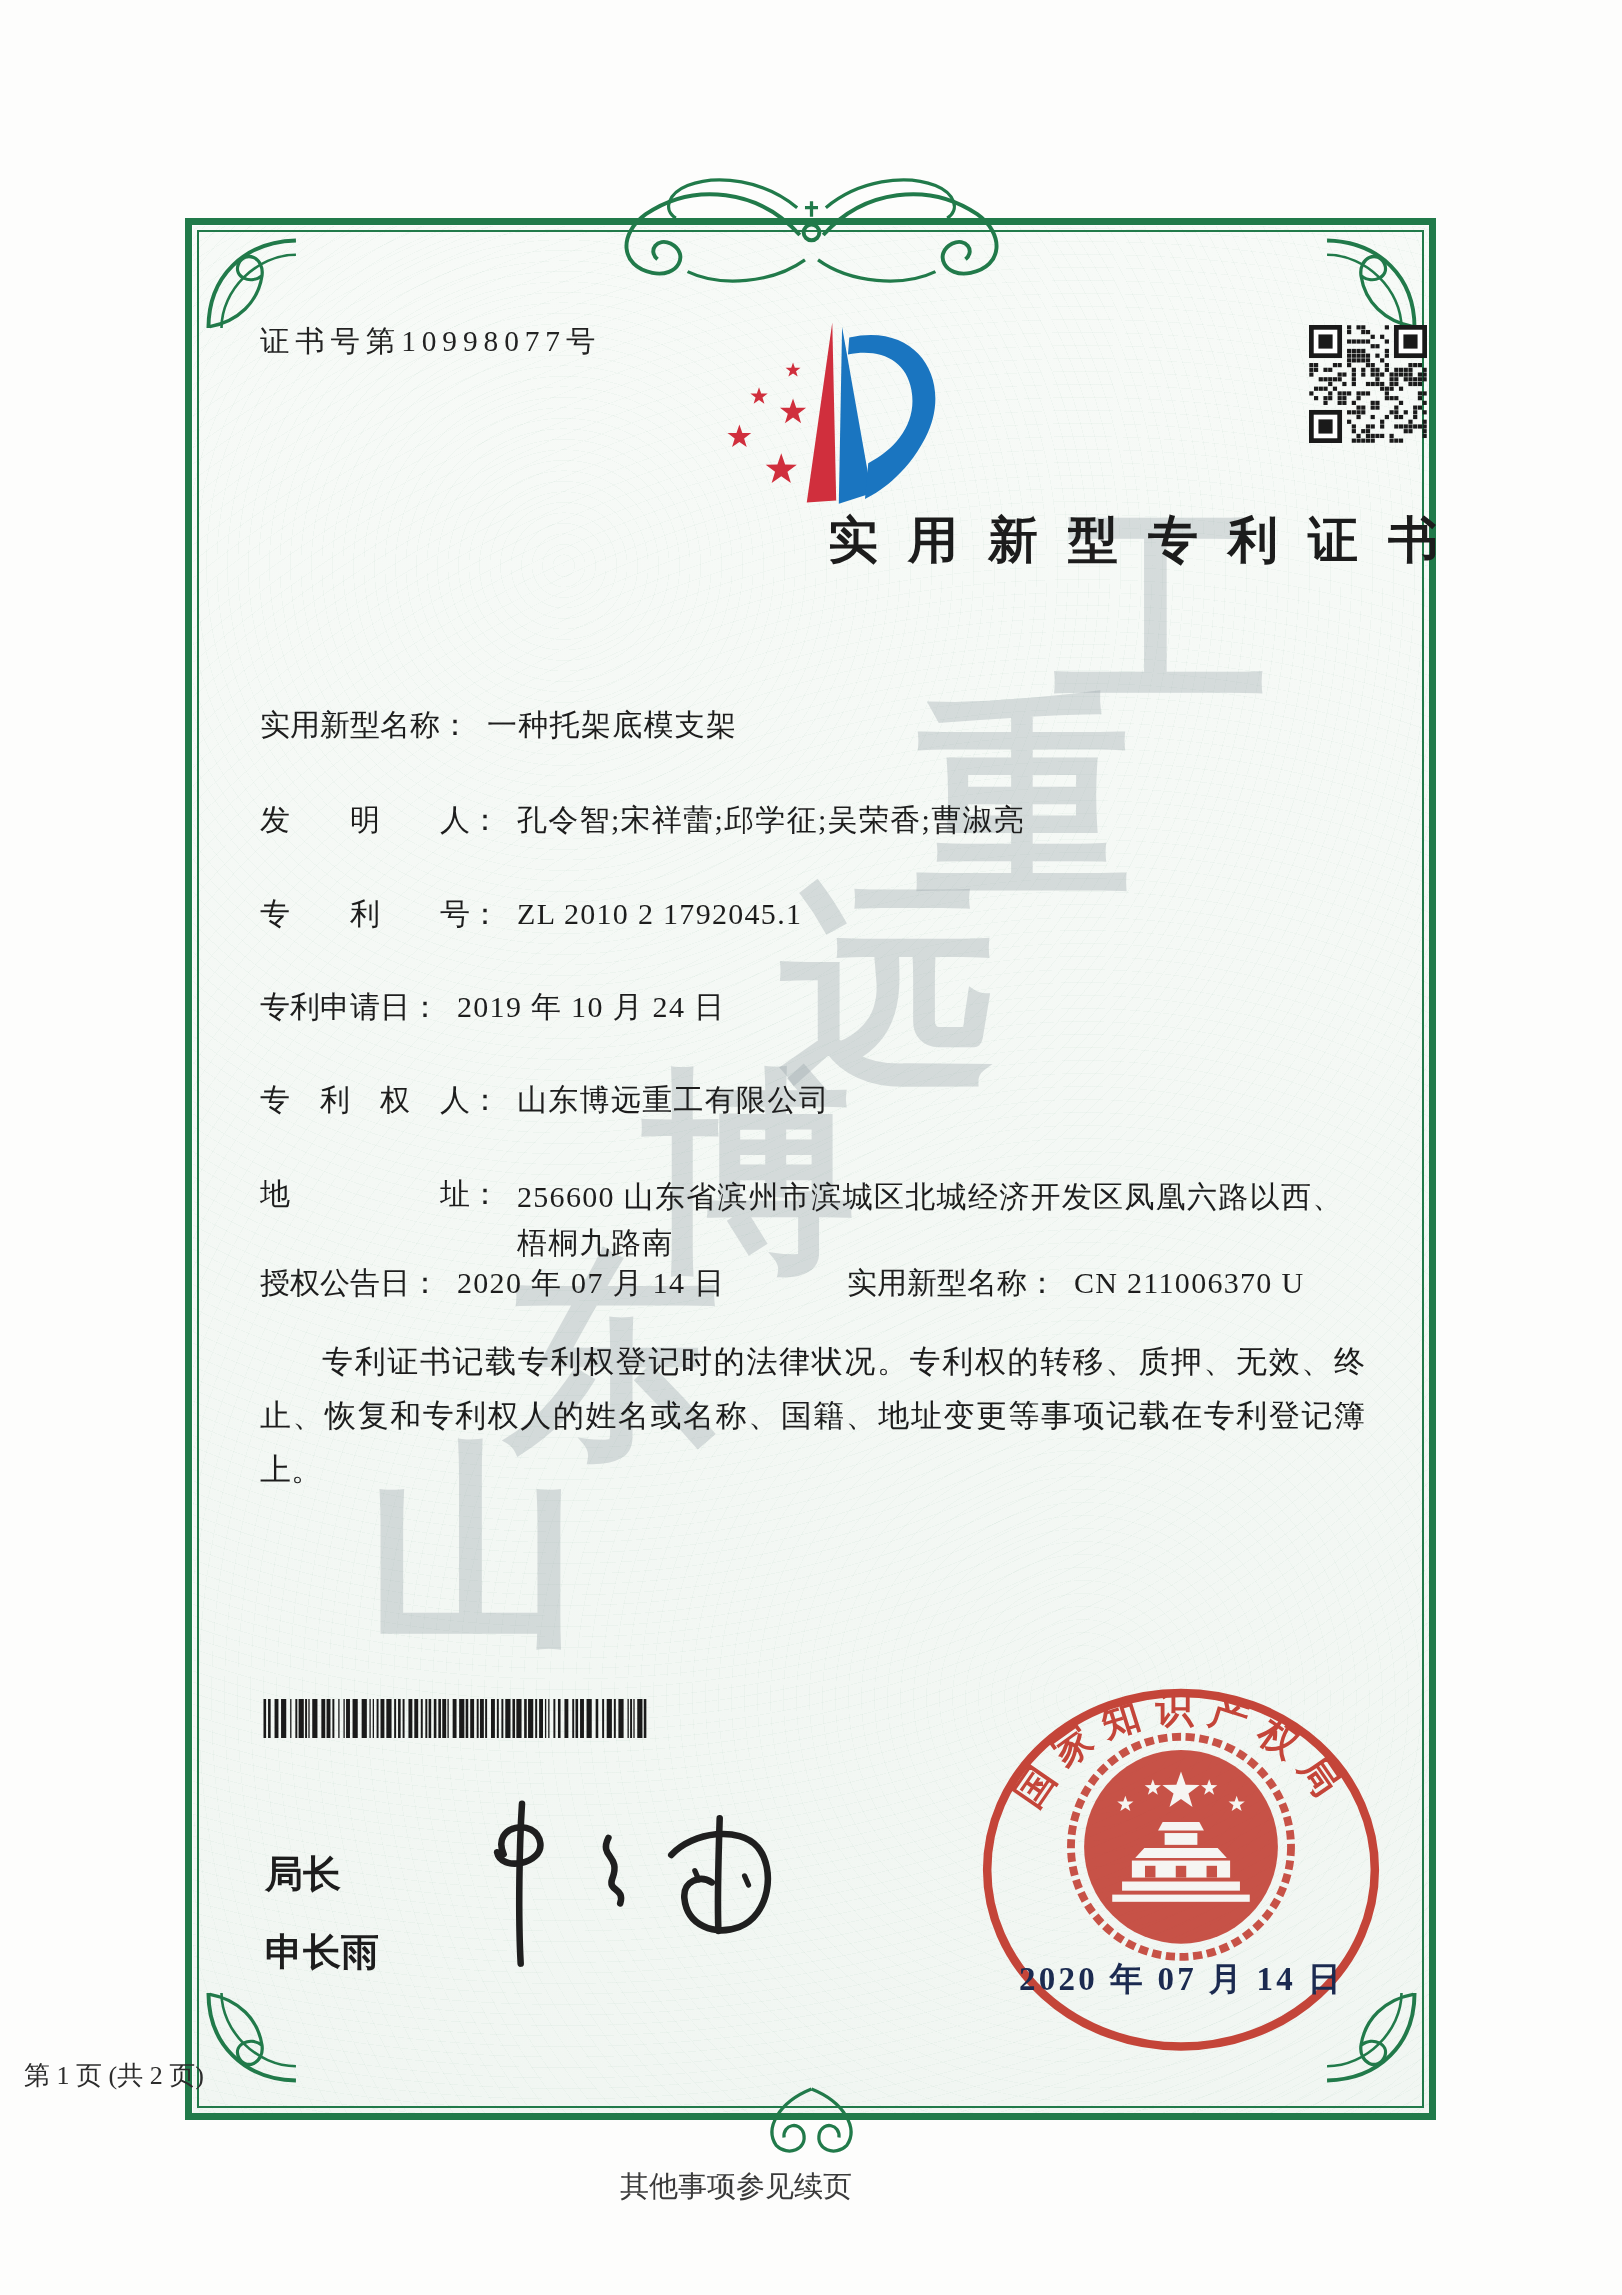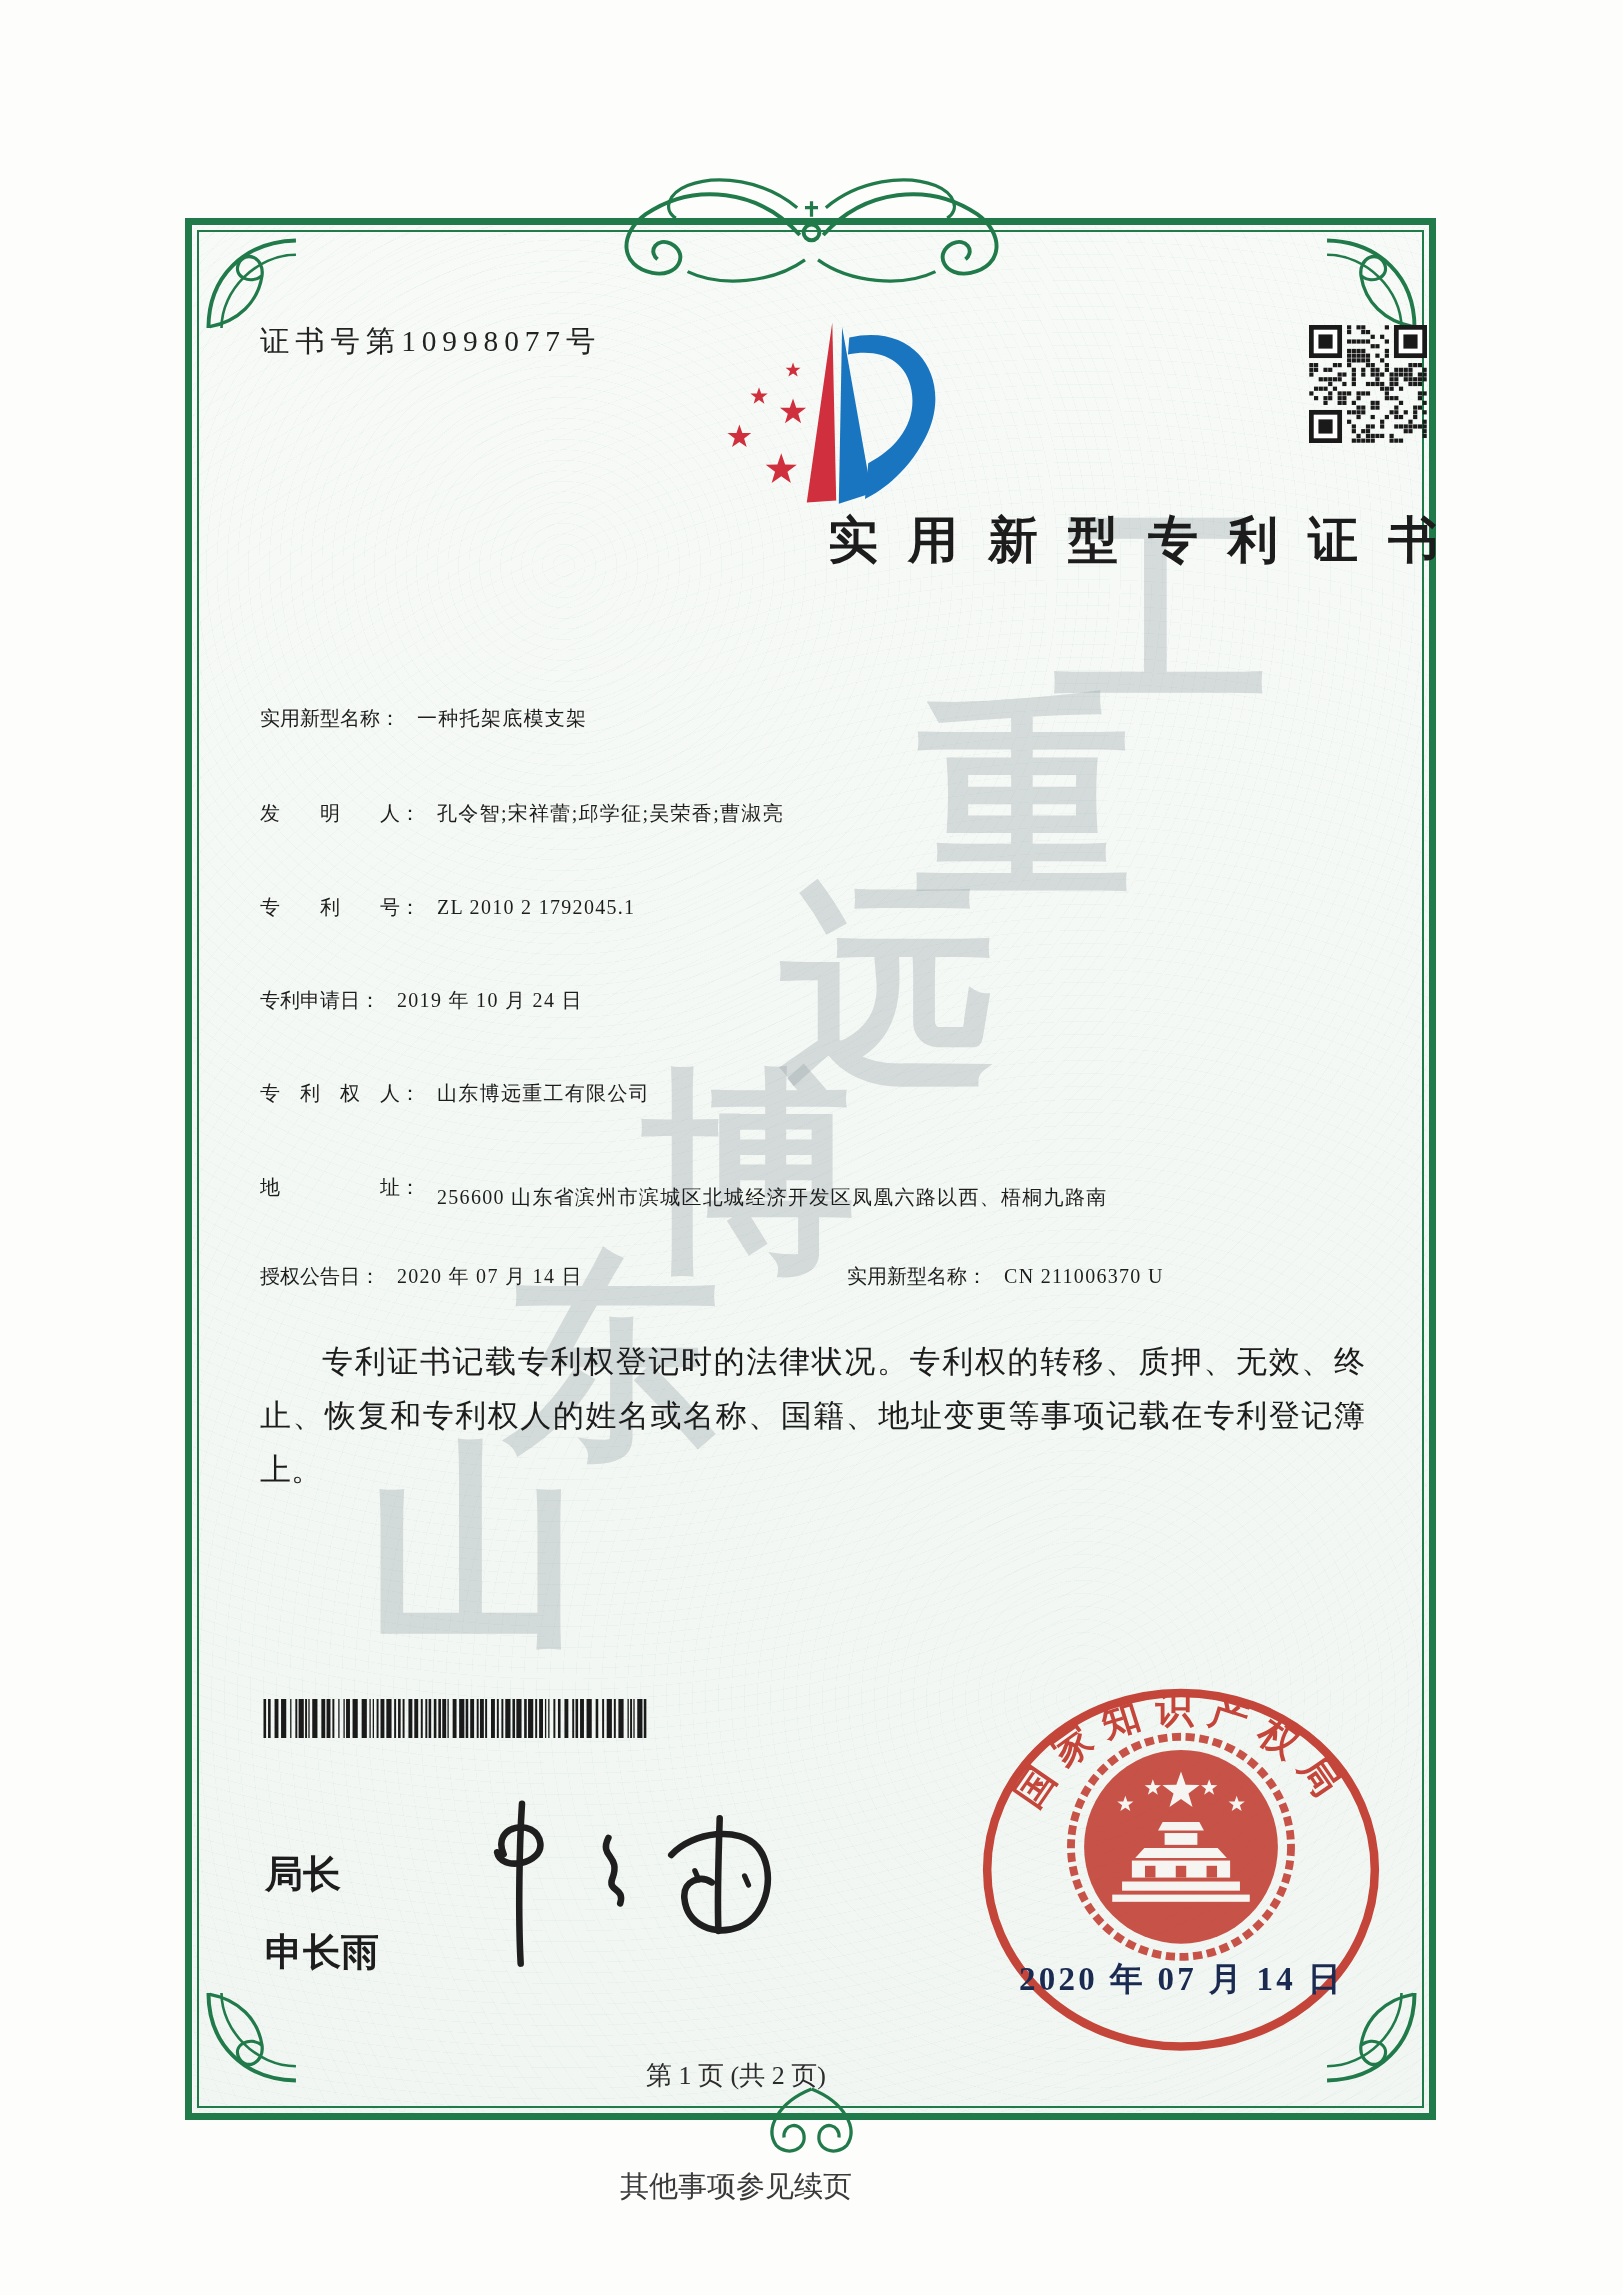--- a/index.html
+++ b/index.html
@@ -39,41 +39,41 @@
   .content{position:absolute;inset:0;z-index:4;}
 
   .cert-no{position:absolute;left:260px;top:322px;font-size:29.4px;letter-spacing:5.9px;color:#222;}
 
   .logo{position:absolute;left:708px;top:293px;}
   .qr{position:absolute;left:1309px;top:325px;}
 
   .title{position:absolute;left:0;right:151px;top:503px;margin:4px;text-align:right;
     font-size:50px;font-weight:700;letter-spacing:30px;color:#1c1c1c;white-space:nowrap;font-family:var(--serif);}
 
-  .frow{position:absolute;left:260px;font-size:20px;color:#1d1d1d;}
+  .frow{position:absolute;left:260px;font-size:30px;color:#1d1d1d;}
   .flabel{display:inline-block;margin-right:17px;}
   .fvalue{letter-spacing:1.3px;}
   .fvalue.addr{display:inline-block;width:831px;vertical-align:top;line-height:46px;}
   .grant2{position:absolute;left:587px;top:0;white-space:nowrap;}
 
   .bodytext{position:absolute;left:260px;top:1335px;width:1105px;font-size:31px;line-height:54px;color:#1c1c1c;text-align:justify;}
   .bodytext p{margin:0;text-indent:2em;}
 
   .barcode{position:absolute;left:262px;top:1699px;}
 
   .officer{position:absolute;left:265px;top:1849px;font-family:var(--sans);font-weight:700;font-size:38px;color:#1d1d1d;z-index:5;}
   .officer .name{margin-top:27px;}
 
   .signature{position:absolute;left:412px;top:1792px;z-index:5;}
 
   .seal{position:absolute;left:978px;top:1670px;z-index:6;opacity:.94;}
   .seal-date{position:absolute;left:982px;top:1957px;width:399px;text-align:center;
     font-size:33px;font-weight:600;color:var(--date-ink);letter-spacing:3.3px;z-index:7;}
 
-  .page-footer{position:absolute;left:0;right:151px;top:2058px;text-align:center;font-size:26px;color:#2c2c2c;z-index:5;}
+  .page-footer{position:absolute;left:0;right:151px;top:2058px;font-size:26px;color:#2c2c2c;z-index:5;padding-left:24px;}
   .continuation{position:absolute;left:0;right:151px;top:2167px;text-align:center;font-size:29px;color:#3a3a3a;z-index:5;}
 </style>
 </head>
 <body>
 
 <div class="paper-bg"></div>
 
 <div class="watermark" id="watermark">
     <span style="left: 366px; top: 1440px;">山</span>
     <span style="left: 504px; top: 1253px;">东</span>

